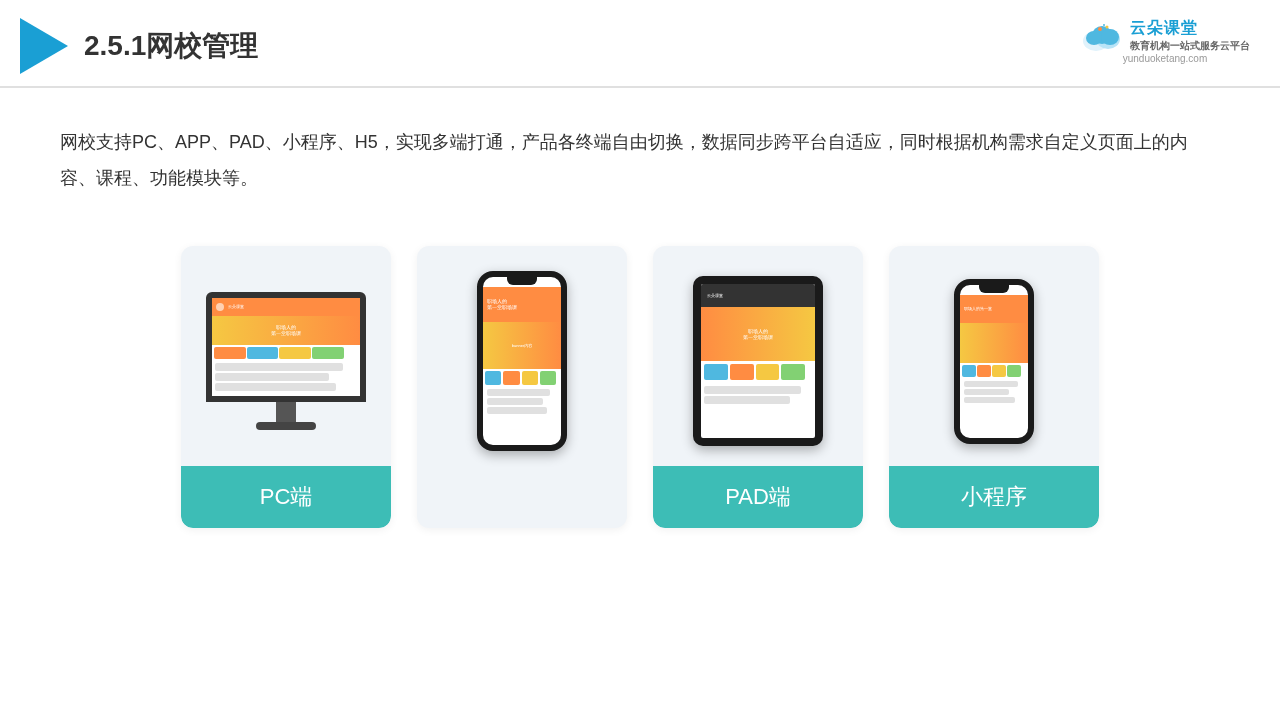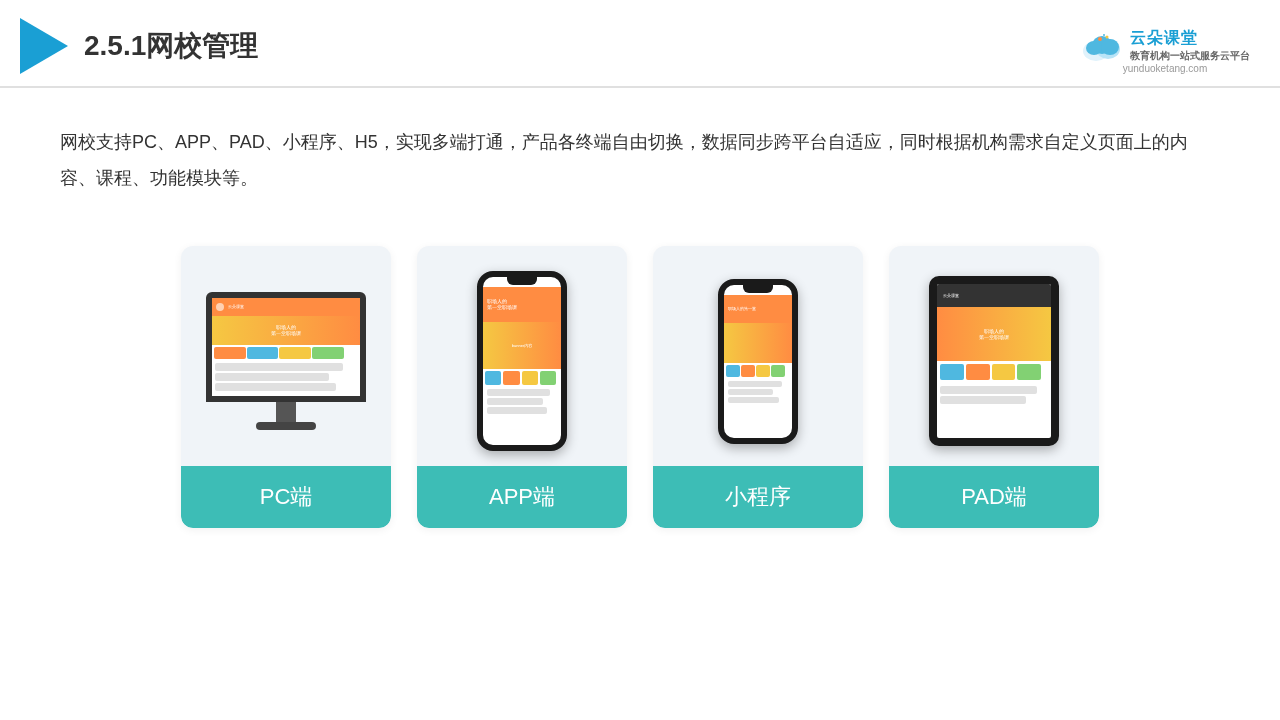--- a/index.html
+++ b/index.html
@@ -8,21 +8,21 @@
       height: 720px;
       background: #fff;
       font-family: 'Microsoft YaHei', 'PingFang SC', sans-serif;
       overflow: hidden;
       position: relative;
     }
 
     
     .header {
       display: flex;
-      align-items: flex-end;
+      align-items: flex-start;
       justify-content: space-between;
       padding: 18px 30px 12px 20px;
       border-bottom: 2px solid #e0e0e0;
     }
     .header-left {
       display: flex;
       align-items: center;
       gap: 16px;
     }
     .logo-triangle {
@@ -335,21 +335,46 @@
             <div style="width:22%;height:14px;background:#82d173;border-radius:2px;"></div>
           </div>
           <div style="padding:2px 4px;display:flex;flex-direction:column;gap:2px;">
             <div style="height:7px;background:#e0e0e0;border-radius:2px;width:90%;"></div>
             <div style="height:7px;background:#e0e0e0;border-radius:2px;width:80%;"></div>
             <div style="height:7px;background:#e0e0e0;border-radius:2px;width:85%;"></div>
           </div>
         </div>
       </div>
     </div>
-    <div class="card-label">APP端</div>
+  </div>
+
+  <div class="card">
+    <div class="card-image-area">
+      <div class="tablet-frame">
+        <div class="screen-content">
+          <div class="sc-header" style="height:15%;background:#333;">
+            <div style="font-size:4px;color:#fff;margin-left:2px;">云朵课堂</div>
+          </div>
+          <div class="sc-banner" style="height:35%;background:linear-gradient(90deg,#ff8c42,#f5c842);">
+            <div style="font-size:5px;color:#fff;text-align:center;">职场人的<br>第一堂职场课</div>
+          </div>
+          <div class="sc-grid" style="padding:3px;gap:2px;">
+            <div style="width:22%;height:16px;background:#4fb8e0;border-radius:2px;"></div>
+            <div style="width:22%;height:16px;background:#ff8c42;border-radius:2px;"></div>
+            <div style="width:22%;height:16px;background:#f5c842;border-radius:2px;"></div>
+            <div style="width:22%;height:16px;background:#82d173;border-radius:2px;"></div>
+          </div>
+          <div style="padding:3px;display:flex;flex-direction:column;gap:2px;">
+            <div style="height:8px;background:#e0e0e0;border-radius:2px;width:90%;"></div>
+            <div style="height:8px;background:#e0e0e0;border-radius:2px;width:80%;"></div>
+          </div>
+        </div>
+      </div>
+    </div>
+    <div class="card-label">PAD端</div>
   </div>
 
   <div class="card">
     <div class="card-image-area">
       <div class="phone-frame">
         <div class="phone-notch"></div>
         <div class="screen-content-phone">
           <div style="height:20%;background:#ff8c42;display:flex;align-items:center;padding:2px 4px;">
             <div style="font-size:4px;color:#fff;">职场人的第一堂</div>
           </div>
@@ -365,40 +390,14 @@
             <div style="height:6px;background:#e0e0e0;border-radius:2px;width:90%;"></div>
             <div style="height:6px;background:#e0e0e0;border-radius:2px;width:75%;"></div>
             <div style="height:6px;background:#e0e0e0;border-radius:2px;width:85%;"></div>
           </div>
         </div>
       </div>
     </div>
     <div class="card-label">小程序</div>
   </div>
 
-  <div class="card">
-    <div class="card-image-area">
-      <div class="tablet-frame">
-        <div class="screen-content">
-          <div class="sc-header" style="height:15%;background:#333;">
-            <div style="font-size:4px;color:#fff;margin-left:2px;">云朵课堂</div>
-          </div>
-          <div class="sc-banner" style="height:35%;background:linear-gradient(90deg,#ff8c42,#f5c842);">
-            <div style="font-size:5px;color:#fff;text-align:center;">职场人的<br>第一堂职场课</div>
-          </div>
-          <div class="sc-grid" style="padding:3px;gap:2px;">
-            <div style="width:22%;height:16px;background:#4fb8e0;border-radius:2px;"></div>
-            <div style="width:22%;height:16px;background:#ff8c42;border-radius:2px;"></div>
-            <div style="width:22%;height:16px;background:#f5c842;border-radius:2px;"></div>
-            <div style="width:22%;height:16px;background:#82d173;border-radius:2px;"></div>
-          </div>
-          <div style="padding:3px;display:flex;flex-direction:column;gap:2px;">
-            <div style="height:8px;background:#e0e0e0;border-radius:2px;width:90%;"></div>
-            <div style="height:8px;background:#e0e0e0;border-radius:2px;width:80%;"></div>
-          </div>
-        </div>
-      </div>
-    </div>
-    <div class="card-label">PAD端</div>
-  </div>
-
 
 </div>
 
 </body></html>

